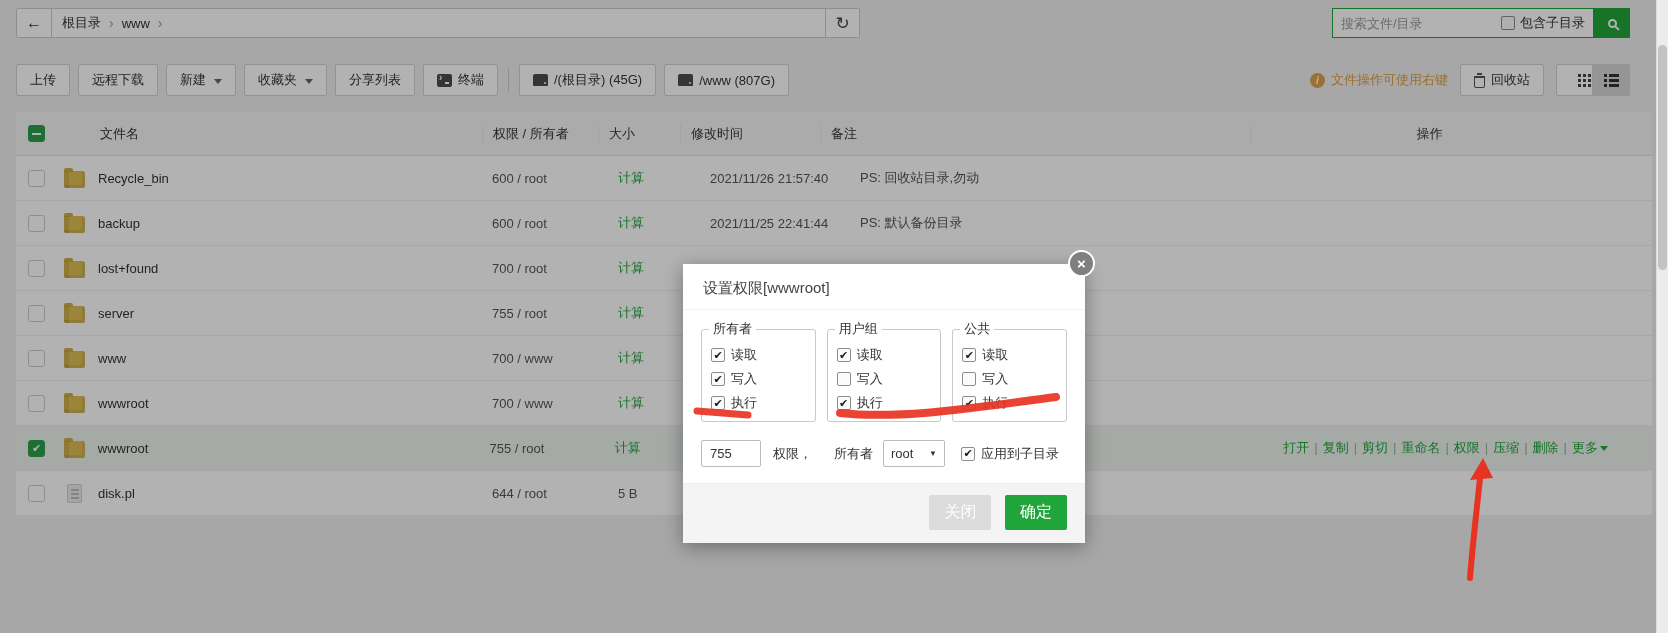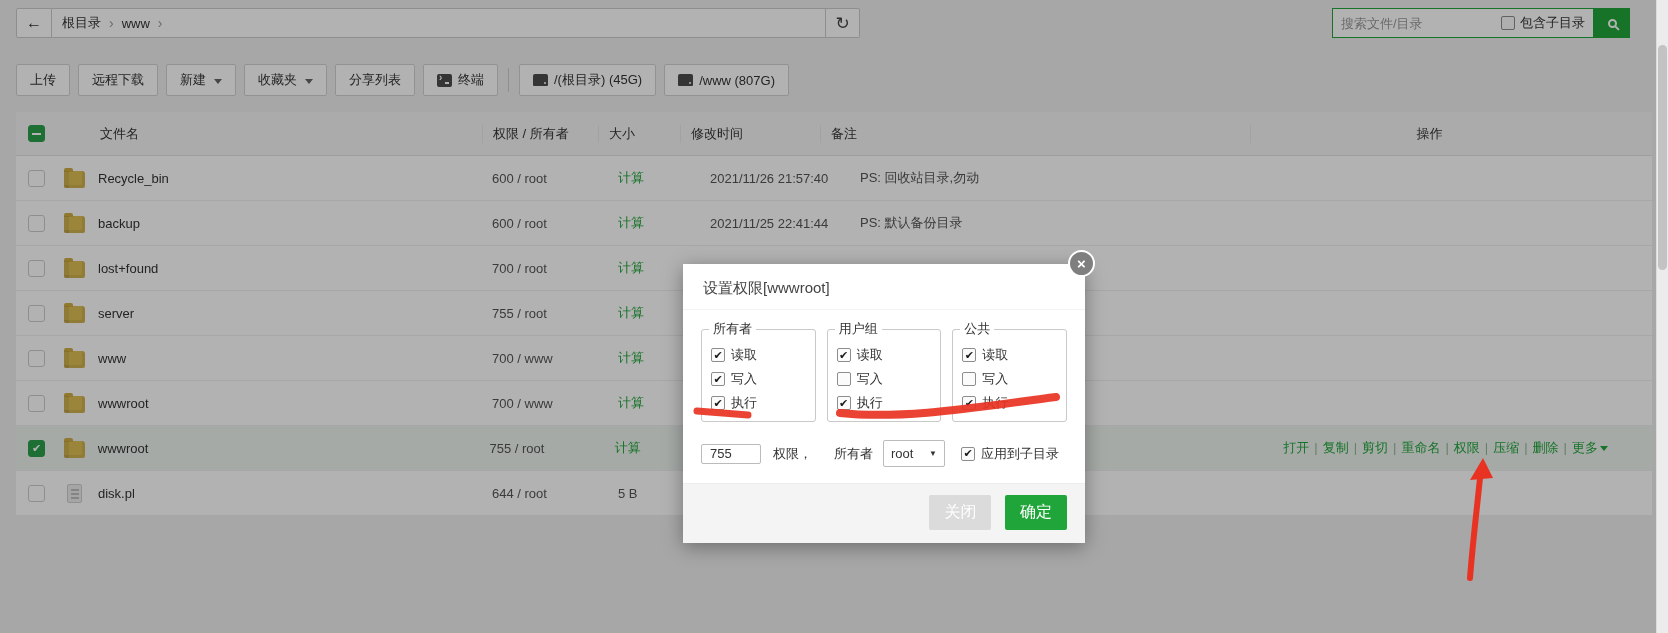--- a/index.html
+++ b/index.html
@@ -110,21 +110,21 @@
   .modal-title { padding:15px 20px 11px; font-size:15px; color:#444; border-bottom:1px solid #f3f3f3; }
   .modal-body { padding:10px 18px 0; }
   .perm-groups { display:flex; gap:11px; }
   .perm-groups fieldset { flex:1; border:1px solid #c9c9c9; border-radius:3px; padding:2px 9px 9px; }
   .perm-groups legend { font-size:13px; color:#333; padding:0 4px; margin-left:-2px; }
   .perm-item { display:flex; align-items:center; gap:6px; margin-top:6px; font-size:13px; color:#333; }
   .ncb { width:14px; height:14px; border:1px solid #8d8d8d; border-radius:2px; background:#fbfbfb; flex:0 0 auto;
          display:inline-flex; align-items:center; justify-content:center; font-size:11px; color:#1a1a1a; cursor:pointer; }
   .ncb.checked::after { content:"✔"; }
   .perm-form { margin-top:18px; display:flex; align-items:center; font-size:13px; color:#333; }
-  .perm-input { width:60px; height:20px; border:1px solid #bbb; border-radius:2px; padding:0 8px; font-size:13px; color:#333;
+  .perm-input { width:60px; height:27px; border:1px solid #bbb; border-radius:2px; padding:0 8px; font-size:13px; color:#333;
                 font-family:"Liberation Sans","DejaVu Sans",sans-serif; outline:none; }
   .lbl-quan { margin:0 22px 0 12px; }
   .lbl-owner { margin-right:10px; }
   .select-box { width:62px; height:27px; border:1px solid #bbb; border-radius:2px; background:#fff;
                 display:flex; align-items:center; justify-content:space-between; padding:0 7px; cursor:pointer; margin-right:16px; }
   .select-arrow { font-size:8px; color:#333; }
   .apply-sub { display:flex; align-items:center; gap:6px; }
   .modal-footer { margin-top:16px; background:#f4f4f4; padding:11px 18px 13px; text-align:right; border-top:1px solid #ececec; }
   .btn { display:inline-block; padding:7px 15px; border:none; border-radius:2px; font-size:16px; color:#fff; cursor:pointer;
          font-family:"Liberation Sans","DejaVu Sans",sans-serif; }
@@ -188,20 +188,38 @@
   </div>
   <div class="tb-div"></div>
   <div class="tbtn">
     <span class="icon-disk"></span>
       <span>/(根目录) (45G)</span>
   </div>
   <div class="tbtn">
     <span class="icon-disk"></span>
       <span>/www (807G)</span>
   </div>
+  <div class="toolbar-right">
+    <span class="right-tip">
+      <span class="icon-info"></span>
+      <span>文件操作可使用右键</span>
+    </span>
+    <div class="tbtn">
+      <span class="icon-trash"></span>
+        <span>回收站</span>
+    </div>
+    <div class="viewbar">
+      <div class="vbtn">
+          <span class="icon-grid"></span>
+        </div>
+      <div class="vbtn active">
+          <span class="icon-list"></span>
+        </div>
+    </div>
+  </div>
 </div>
 
 <div class="filetable">
   <div class="thead">
     <div class="col-check">
         <span class="cb indet"></span>
       </div>
     <div class="col-name th-name">文件名</div>
     <div class="col-perm">权限 / 所有者</div>
     <div class="col-size">大小</div>

